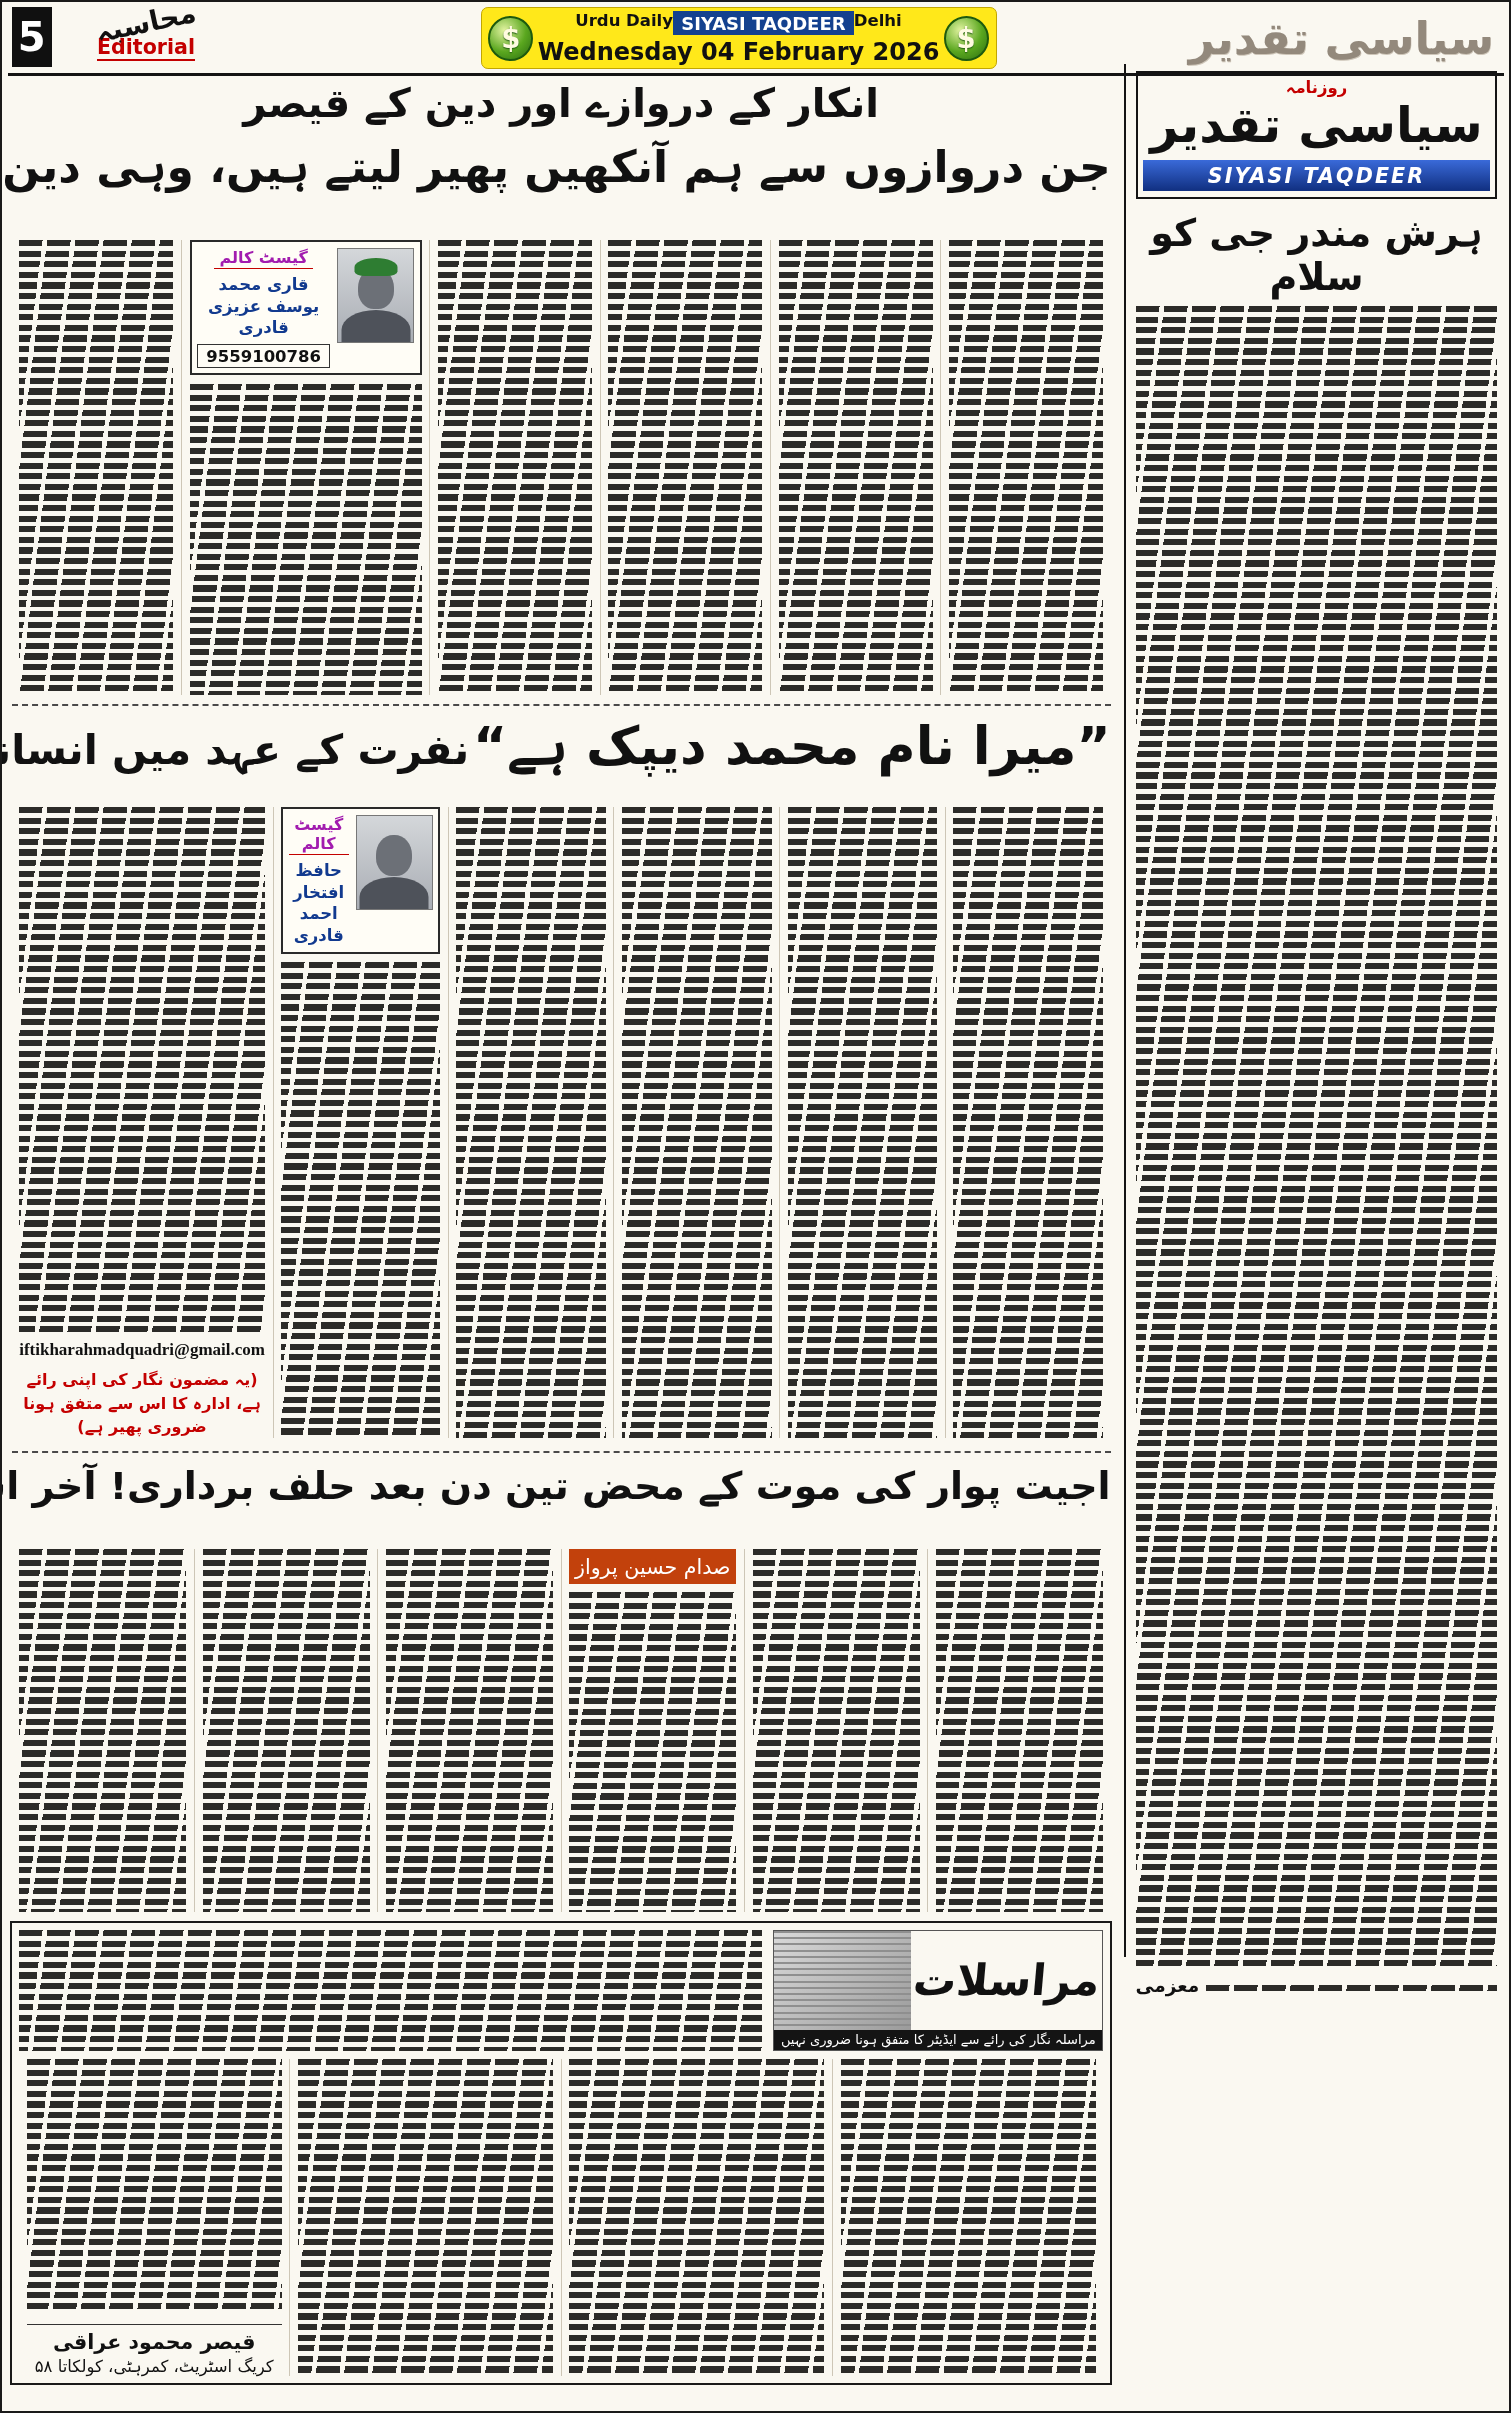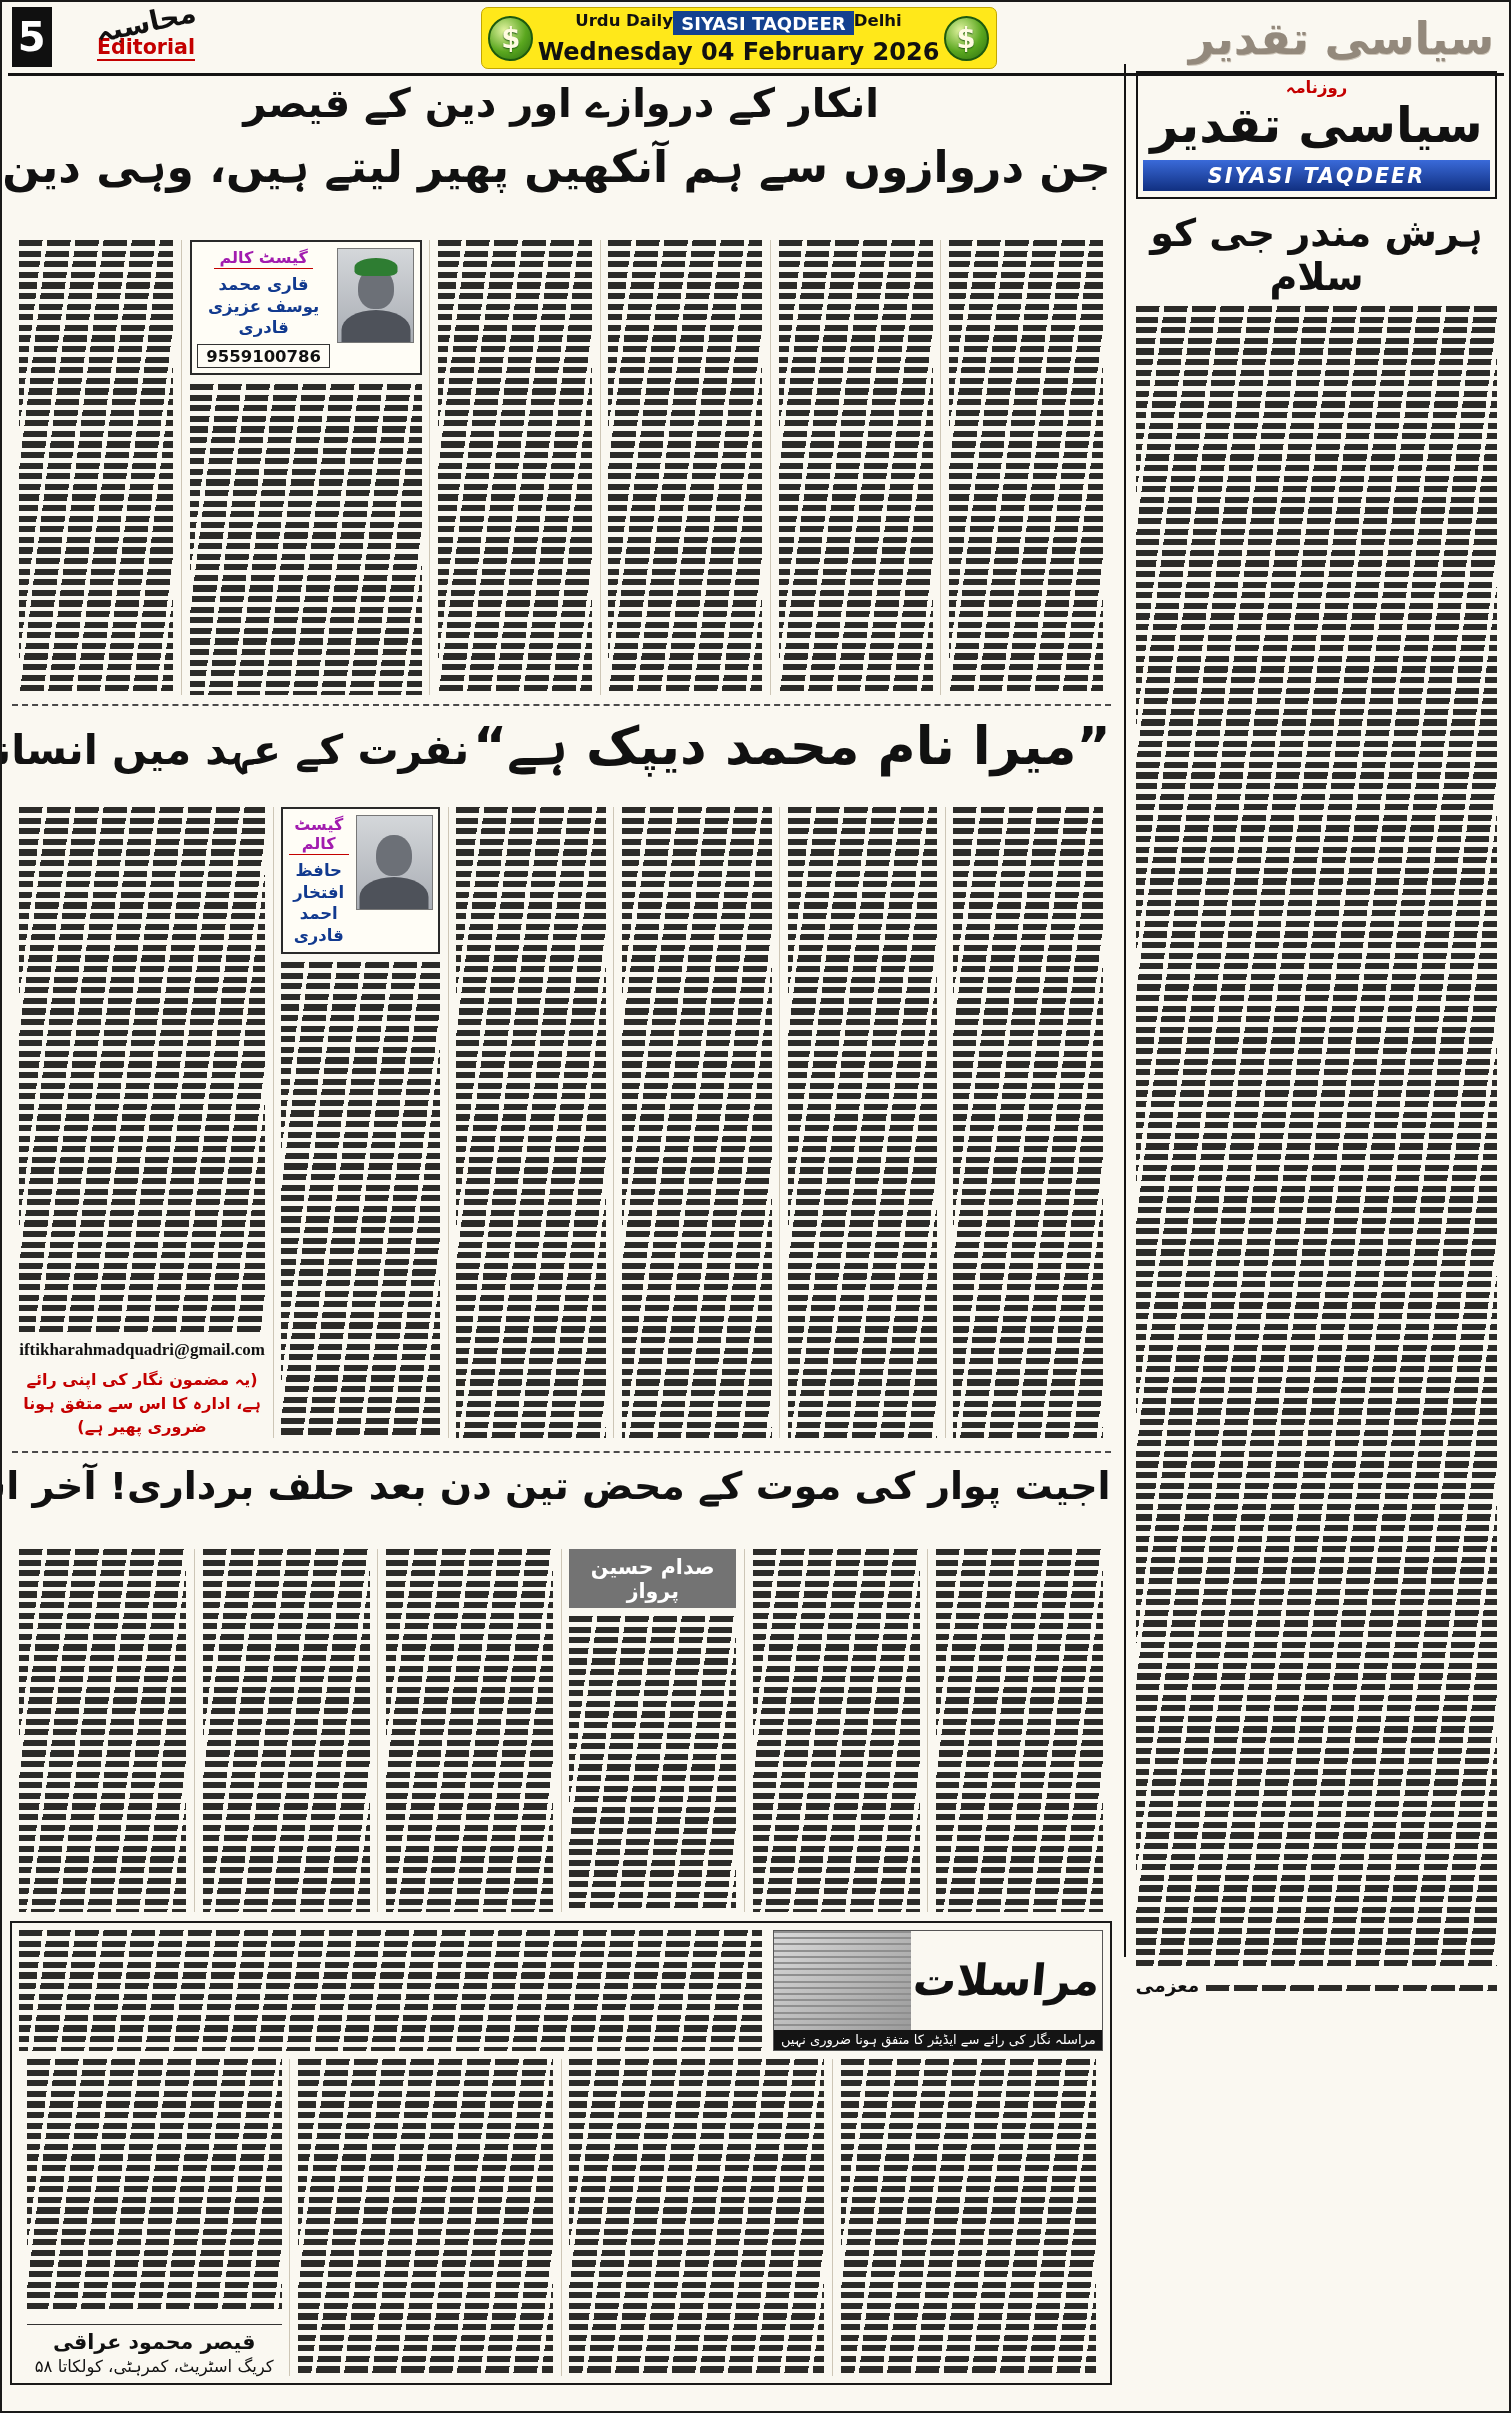--- a/index.html
+++ b/index.html
@@ -76,21 +76,21 @@
   .photo::after  { content:""; position:absolute; bottom:-8.2px; left:50%; transform:translateX(-50%); width:69px; height:40px; background:#4e525a; border-radius:50% 50% 0 0; }
   .turban { position:absolute; top:9.6px; left:50%; transform:translateX(-50%); width:43px; height:18px; background:#2e7d32; border-radius:50% 50% 25% 25%; z-index:2; }
   .guest-txt { flex:1; display:flex; flex-direction:column; justify-content:center; text-align:center; gap:5.5px; }
   .guest-label { color:#a21caf; font-weight:bold; font-size:16px; border-bottom:1.4px solid #c40000; align-self:center; padding:0 5.5px 1.4px; }
   .guest-name { color:#123a8f; font-weight:bold; font-size:16.5px; line-height:1.3; }
   .guest-phone { border:1.4px solid #333; font-size:16.5px; font-weight:bold; align-self:center; padding:1.4px 8.2px; direction:ltr; }
 
   .emailline { direction:ltr; font-size:17px; font-weight:bold; text-align:center;font-family:Liberation Serif, serif; }
   .disclaimer { color:#c40000; font-size:16px; font-weight:bold; text-align:center; line-height:1.45; }
 
-  .author-bar { background:#737373; color:#fff; text-align:center; font-size:20.6px; font-weight:bold; padding:5.5px 2.7px; }
+  .author-bar { background:#c2410c; color:#fff; text-align:center; font-size:20.6px; font-weight:normal; padding:5.5px 2.7px; }
 
   
   .letters { position:absolute; left:8.2px; top:1919px; width:1102px; height:464px; border:2.1px solid #1a1a1a; padding:6.9px; display:flex; flex-direction:column; gap:8.2px; background:#faf8f1; }
   .letters-top { display:flex; flex-direction:row-reverse; gap:11px; height:121px; }
   .letters-headline { width:549px; font-size:29px; font-weight:bold; text-align:center; display:flex; align-items:center; justify-content:center; line-height:1.4; }
   .letters-logo { width:330px; display:flex; flex-direction:column; border:0.7px solid #555; }
   .logo-art { flex:1; display:flex; flex-direction:row-reverse; }
   .logo-calli { flex:1; display:flex; align-items:center; justify-content:center; font-size:43px; font-weight:bold; transform:skewX(-5deg); }
   .collage { width:137px; background:#bdbdbd; background-image:repeating-linear-gradient(to bottom,#8f8f8f 0 2.1px, rgba(0,0,0,0) 2.1px 6.2px), linear-gradient(135deg,#d9d9d9,#9b9b9b); }
   .logo-caption { background:#141414; color:#fff; font-size:13px; text-align:center; padding:2.7px 1.4px; }

